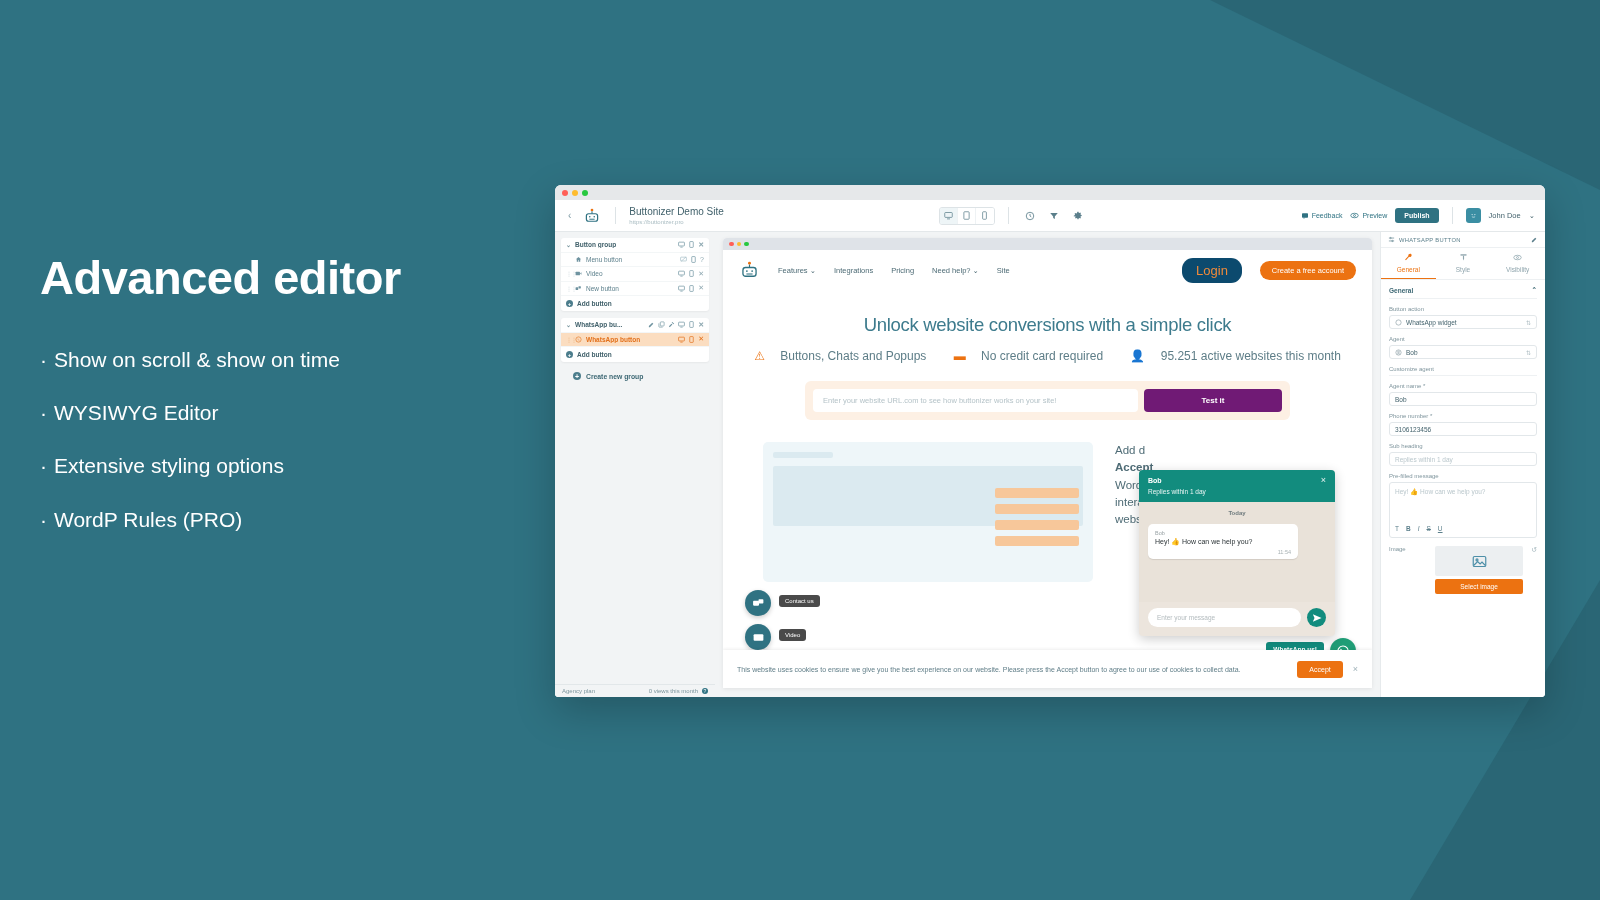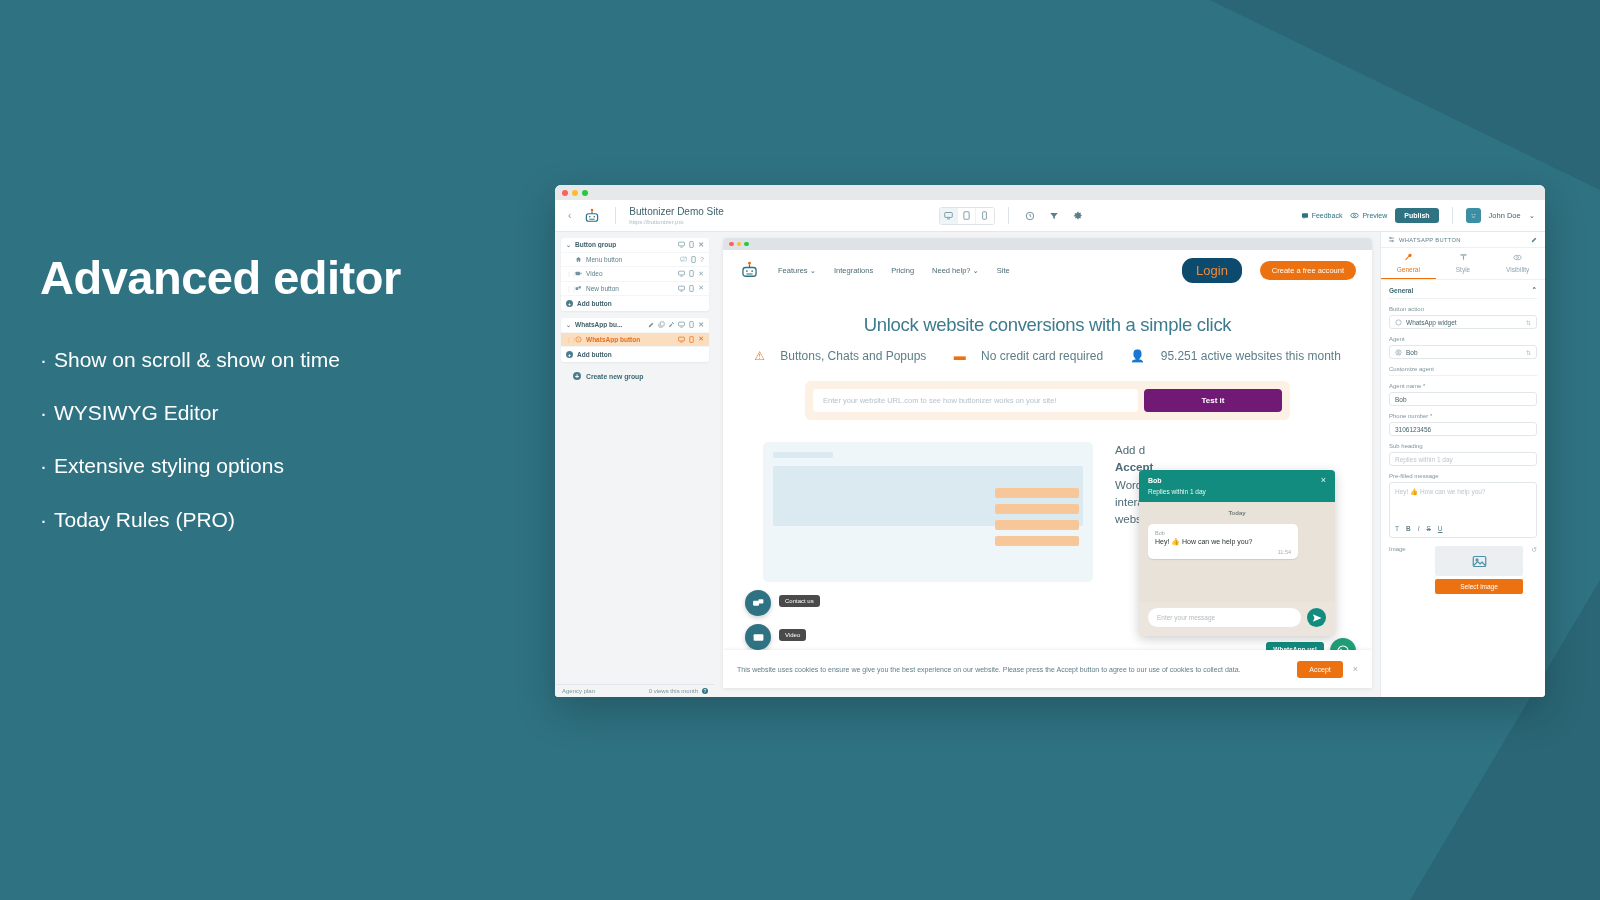--- a/index.html
+++ b/index.html
@@ -182,21 +182,21 @@
 <body>
 
 <div class="bg-tri-top"></div>
 <div class="bg-tri-bottom"></div>
 
 <div class="left-panel">
   <div class="headline">Advanced editor</div>
   <div class="bullet"><span class="dot">·</span><span>Show on scroll &amp; show on time</span></div>
   <div class="bullet"><span class="dot">·</span><span>WYSIWYG Editor</span></div>
   <div class="bullet"><span class="dot">·</span><span>Extensive styling options</span></div>
-  <div class="bullet"><span class="dot">·</span><span>Today Rules (PRO)</span></div>
+  <div class="bullet"><span class="dot">·</span><span>WordP Rules (PRO)</span></div>
 </div>
 
 <div class="window">
 
   <div class="titlebar">
     <span class="tl-dot tl-red"></span>
     <span class="tl-dot tl-yellow"></span>
     <span class="tl-dot tl-green"></span>
   </div>
 

